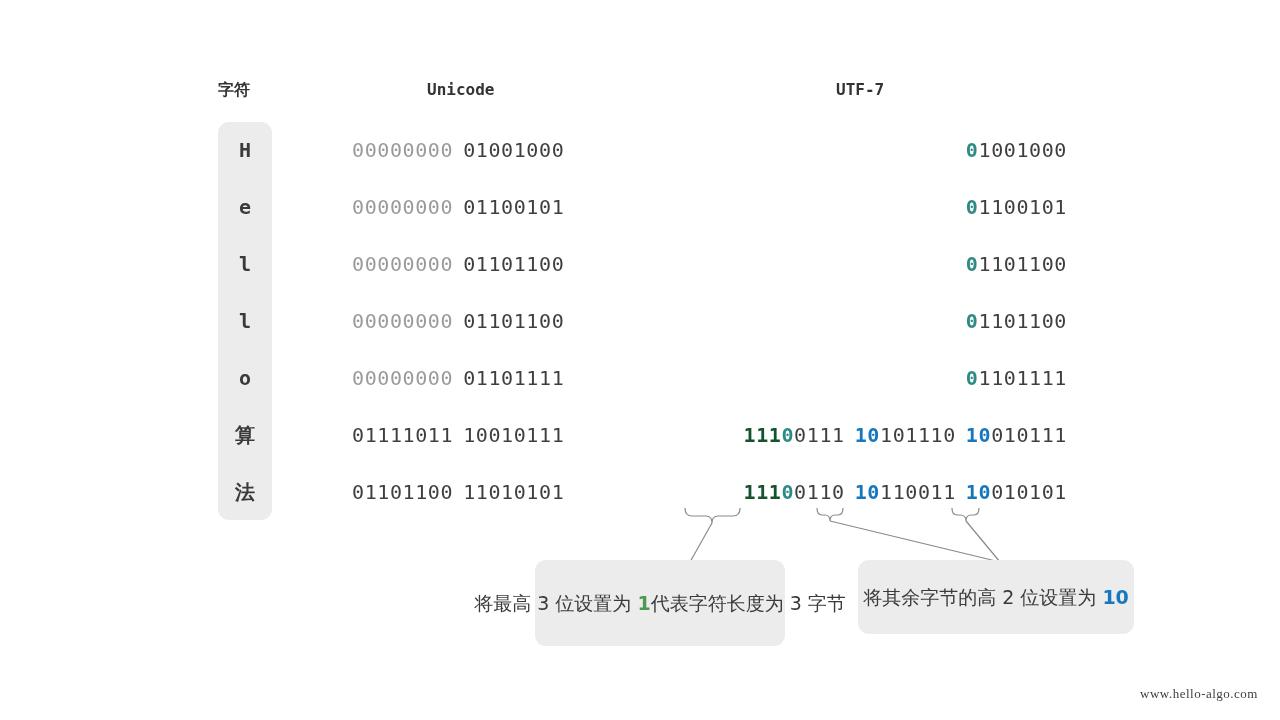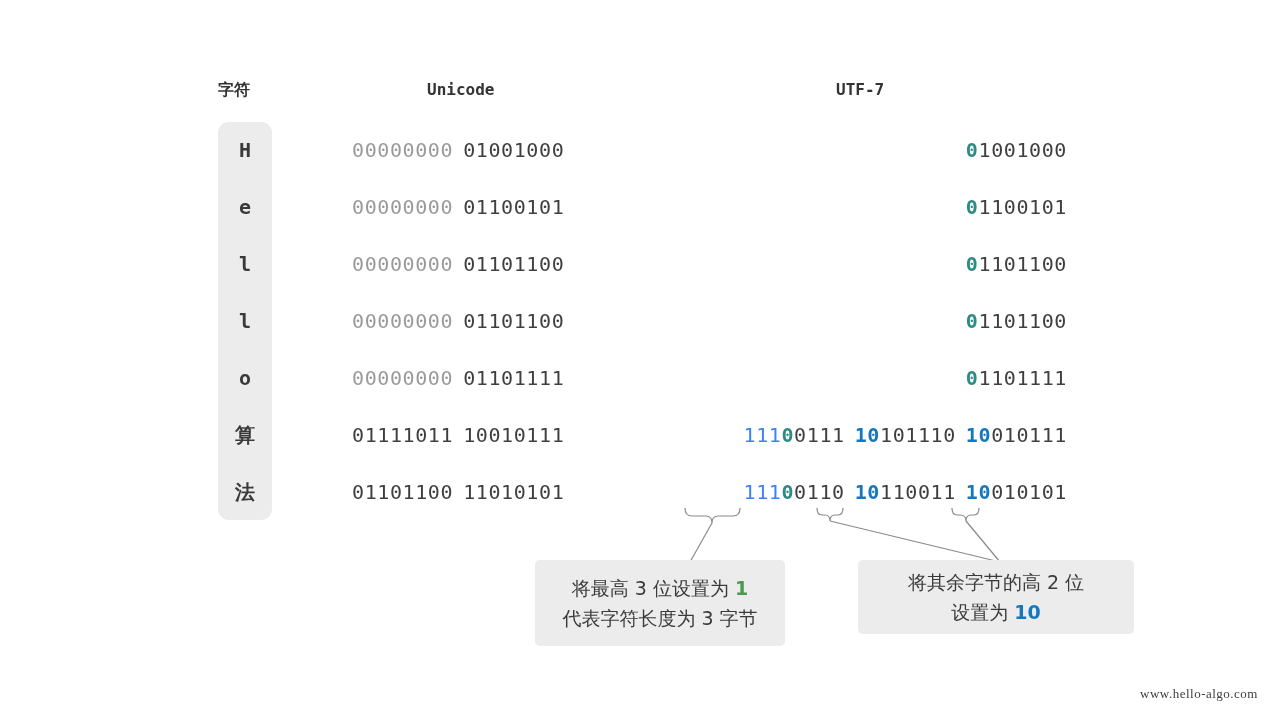--- a/index.html
+++ b/index.html
@@ -62,34 +62,34 @@
     font-size: 20px;
     letter-spacing: 0.6px;
     white-space: nowrap;
   }
   .uni-row { left: 352px; }
   .utf-row { right: 213px; text-align: right; }
 
   .b-dim   { color: #9a9a9a; }
   .b-dark  { color: #3f3f3f; }
   .b-teal  { color: #2e8b84; font-weight: bold; }
-  .b-green { color: #3b82f6; font-weight: normal; }
+  .b-green { color: #14532d; font-weight: bold; }
   .b-blue  { color: #1777be; font-weight: bold; }
   .b-gap   { display: inline-block; width: 10px; }
 
   
   .note {
     position: absolute;
     background: #ececec;
-    border-radius: 5px;
+    border-radius: 11px;
     font-family: "DejaVu Sans", "Liberation Sans", sans-serif;
     font-size: 19px;
     color: #3a3a3a;
     display: flex;
-    flex-direction: column;
+    flex-direction: row;
     align-items: center;
     justify-content: center;
     box-sizing: border-box;
     line-height: 30px;
   }
   #note-1 { left: 535px; top: 560px; width: 250px; height: 86px; }
   #note-2 { left: 858px; top: 560px; width: 276px; height: 74px; }
   .note-line { white-space: nowrap; }
   .nm-green { color: #4c9a52; font-weight: bold; }
   .nm-blue  { color: #1777be; font-weight: bold; }

